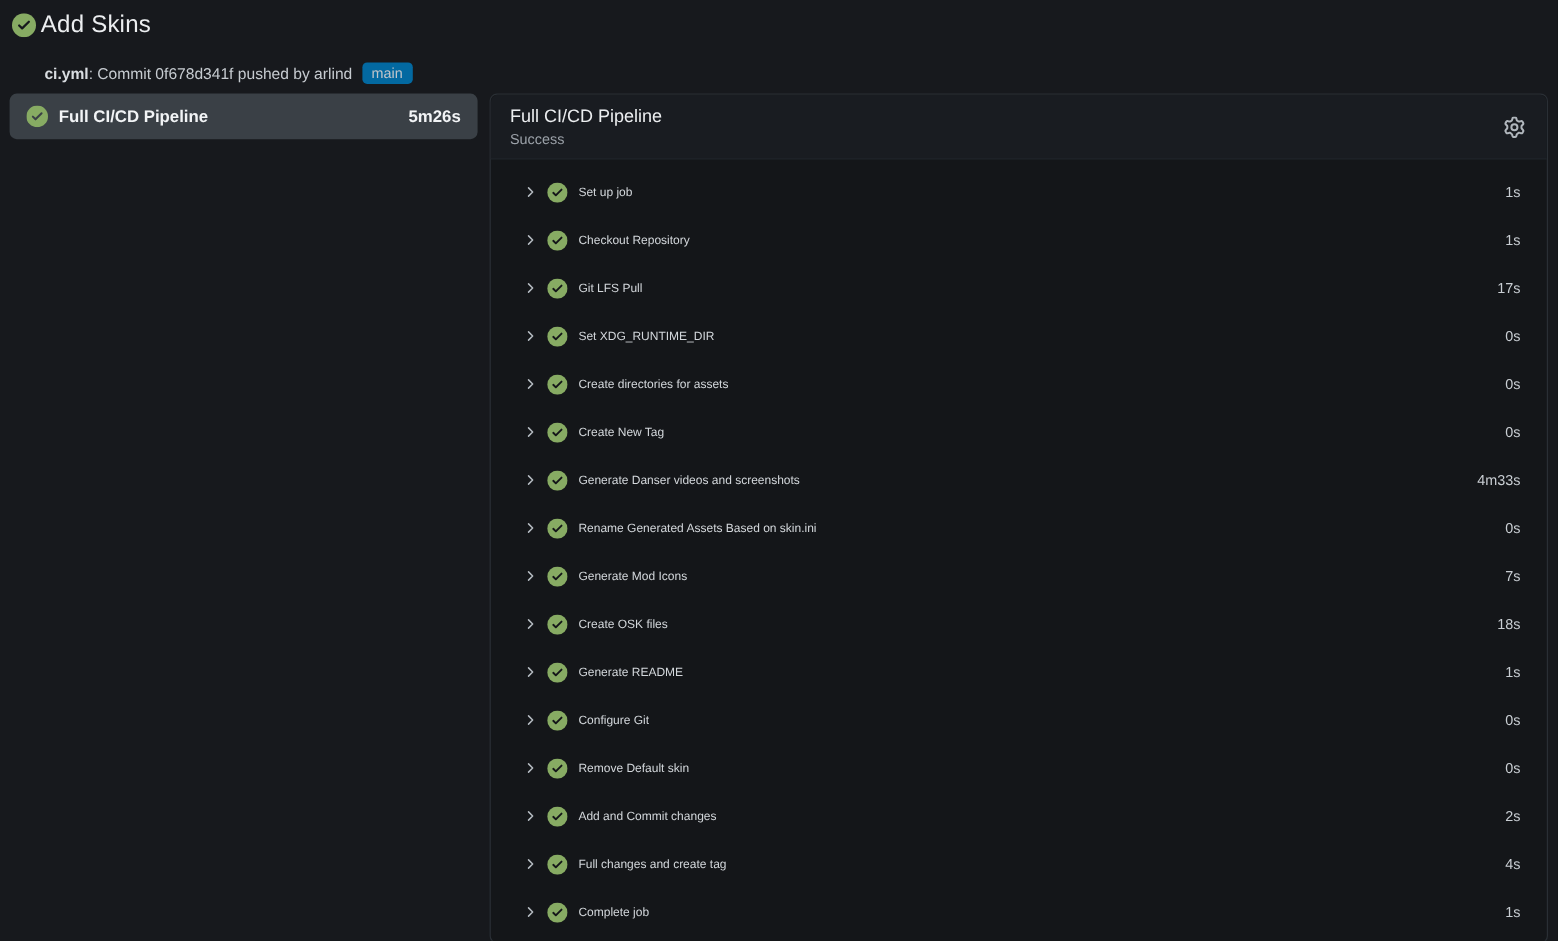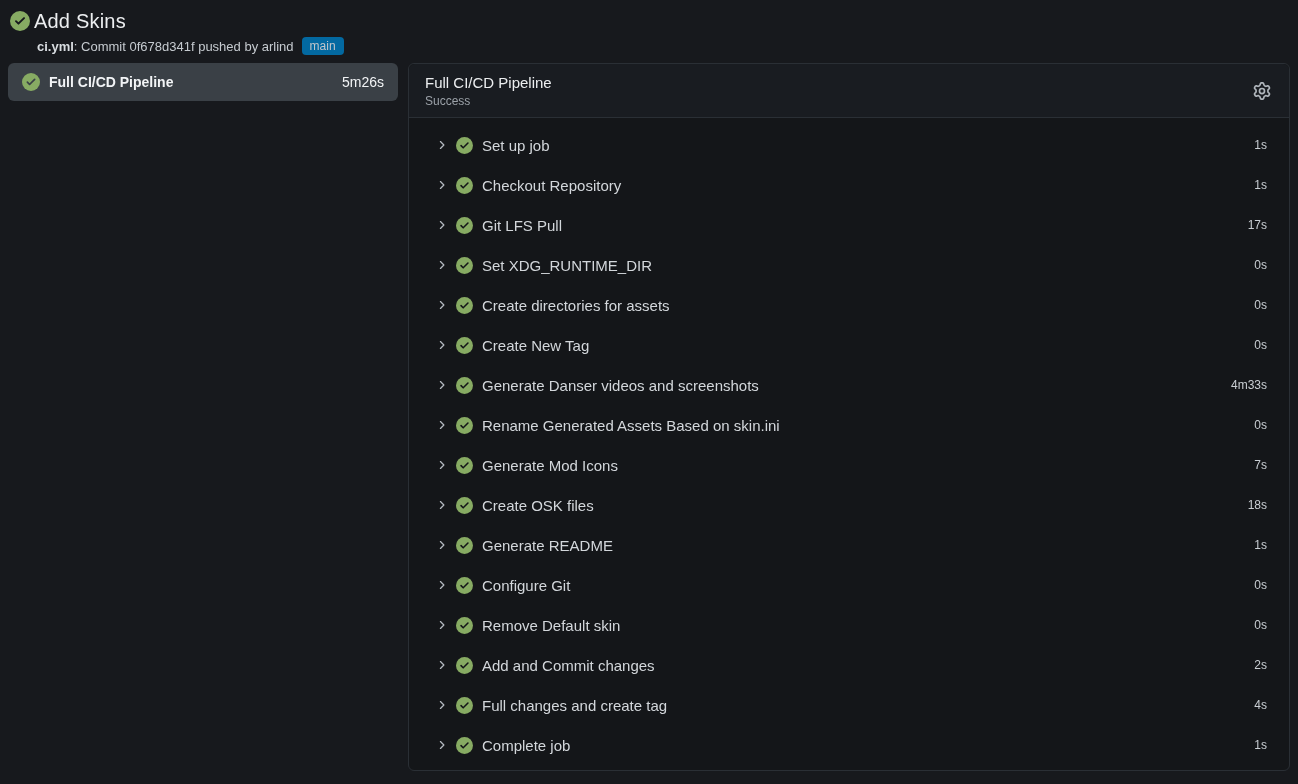--- a/index.html
+++ b/index.html
@@ -9,40 +9,40 @@
     font-family:"Liberation Sans", sans-serif;
     color:#d3d7db;
     overflow:hidden;
   }
 
   
   .top-header { padding:7px 10px 0 10px; }
   .title-row { display:flex; align-items:center; gap:4px; height:28px; }
   .title-row .check-icon svg { display:block; }
   .page-title { font-size:20px; color:#eceef0; font-weight:400; letter-spacing:.2px; }
-  .commit-row { margin-left:27px; margin-top:1px; font-size:13px; color:#c6cbd0; display:flex; align-items:center; gap:8px; height:20px; }
+  .commit-row { margin-left:27px; margin-top:16px; font-size:13px; color:#c6cbd0; display:flex; align-items:center; gap:8px; height:20px; }
   .workflow-file { font-weight:700; color:#d9dde1; }
   .branch-badge {
     background:#0369a1; color:#c0c5ca; font-size:12px;
     padding:2px 8px; border-radius:4px; line-height:14px;
   }
 
   
   .main { display:flex; gap:10px; padding:7px 8px 0 8px; align-items:flex-start; }
 
   
   .sidebar { width:390px; flex-shrink:0; }
   .job-card {
     height:38px; background:#3a4046; border-radius:6px;
     display:flex; align-items:center; gap:9px; padding:0 14px;
     cursor:pointer;
     --check-bg:#3a4046;
   }
   .job-name { flex:1; font-size:14px; font-weight:700; color:#f2f4f6; }
-  .job-duration { font-size:14px; font-weight:400; color:#f2f4f6; }
+  .job-duration { font-size:14px; font-weight:700; color:#f2f4f6; }
 
   
   .panel {
     flex:1; height:708px; background:#141619;
     border:1px solid #2a2f35; border-radius:6px;
     display:flex; flex-direction:column;
   }
   .panel-header {
     position:relative; background:#191c21; border-bottom:1px solid #2a2f35;
     border-radius:6px 6px 0 0; padding:10px 16px 9px 16px; flex-shrink:0;
@@ -57,21 +57,21 @@
 
   
   .steps { padding:7px 0; --check-bg:#141619; }
   .step-row {
     height:40px; display:flex; align-items:center; gap:9px;
     padding:0 22px 0 28px; cursor:pointer;
   }
   .chevron-icon { display:flex; width:10px; flex-shrink:0; }
   .check-icon { display:flex; flex-shrink:0; }
   .check-icon svg .check-cut { fill:var(--check-bg); }
-  .step-name { flex:1; font-size:15px; color:#d3d7db; }
+  .step-name { flex:1; font-size:10px; color:#d3d7db; }
   .step-duration { font-size:12px; color:#c9ced3; }
 
   .top-header { --check-bg:#17191d; }
 </style>
 </head>
 <body>
 
 <div class="top-header">
   <div class="title-row">
     <span class="check-icon">

